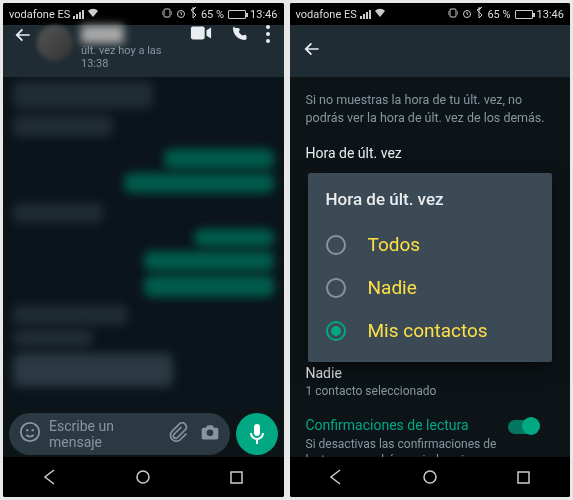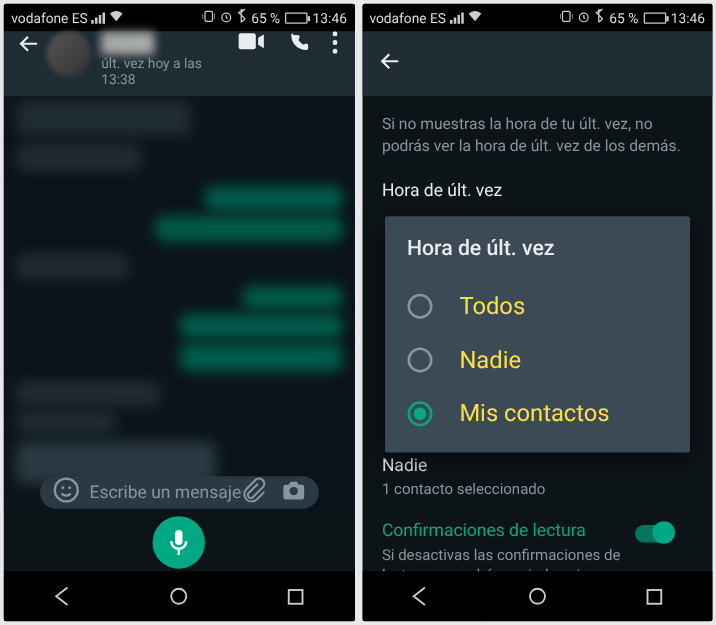--- a/index.html
+++ b/index.html
@@ -26,21 +26,21 @@
   .chat-sub { font-size: 11px; color: #8696a0; margin-top: 1px; }
   .hdr-icons { display: flex; gap: 18px; padding-right: 8px; }
 
   
   .chat-body { position: absolute; top: 74px; bottom: 88px; left: 0; right: 0; background: #0b141a; overflow: hidden; }
   .msg { position: absolute; border-radius: 7px; filter: blur(5px); }
   .out { background: #005c4b; right: 10px; }
   .in  { background: #202c33; left: 10px; }
 
   
-  .input-bar { position: absolute; bottom: 42px; left: 6px; right: 6px; display: flex; align-items: center; gap: 6px; flex-direction: column; }
+  .input-bar { position: absolute; bottom: 42px; left: 6px; right: 6px; display: flex; align-items: center; gap: 6px; }
   .input-pill { flex: 1; background: #2a3942; border-radius: 22px; height: 42px; display: flex; align-items: center; padding: 0 10px; color: #8696a0; }
   .input-pill .ph { flex: 1; font-size: 14px; margin-left: 8px; }
   .mic-btn { width: 42px; height: 42px; border-radius: 50%; background: #00a884; display:flex; align-items:center; justify-content:center; }
 
   
   .navbar { position: absolute; bottom: 0; left: 0; right: 0; height: 40px; background: #000; display: flex; justify-content: space-around; align-items: center; }
   .navbtn { width: 28px; height: 28px; display:flex; align-items:center; justify-content:center; }
 
   
   .settings-header { height: 52px; background: #1f2c34; display: flex; align-items: center; padding: 0 12px; color: #e9edef; }

